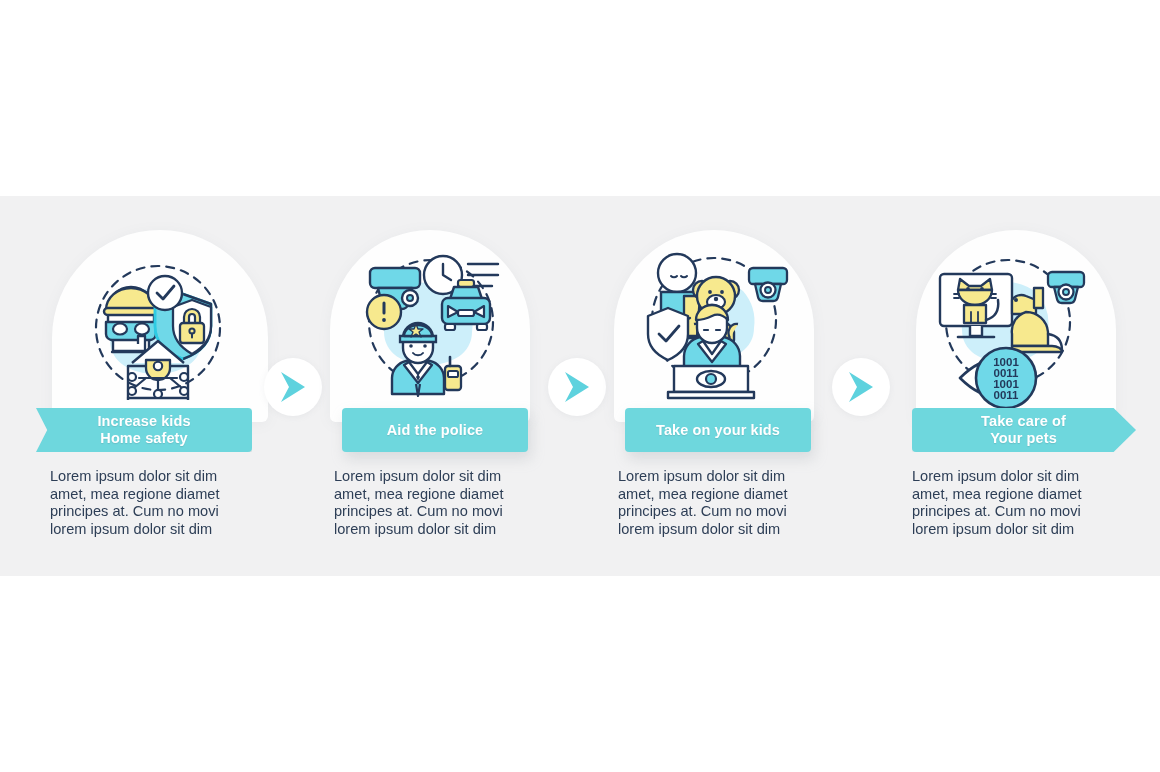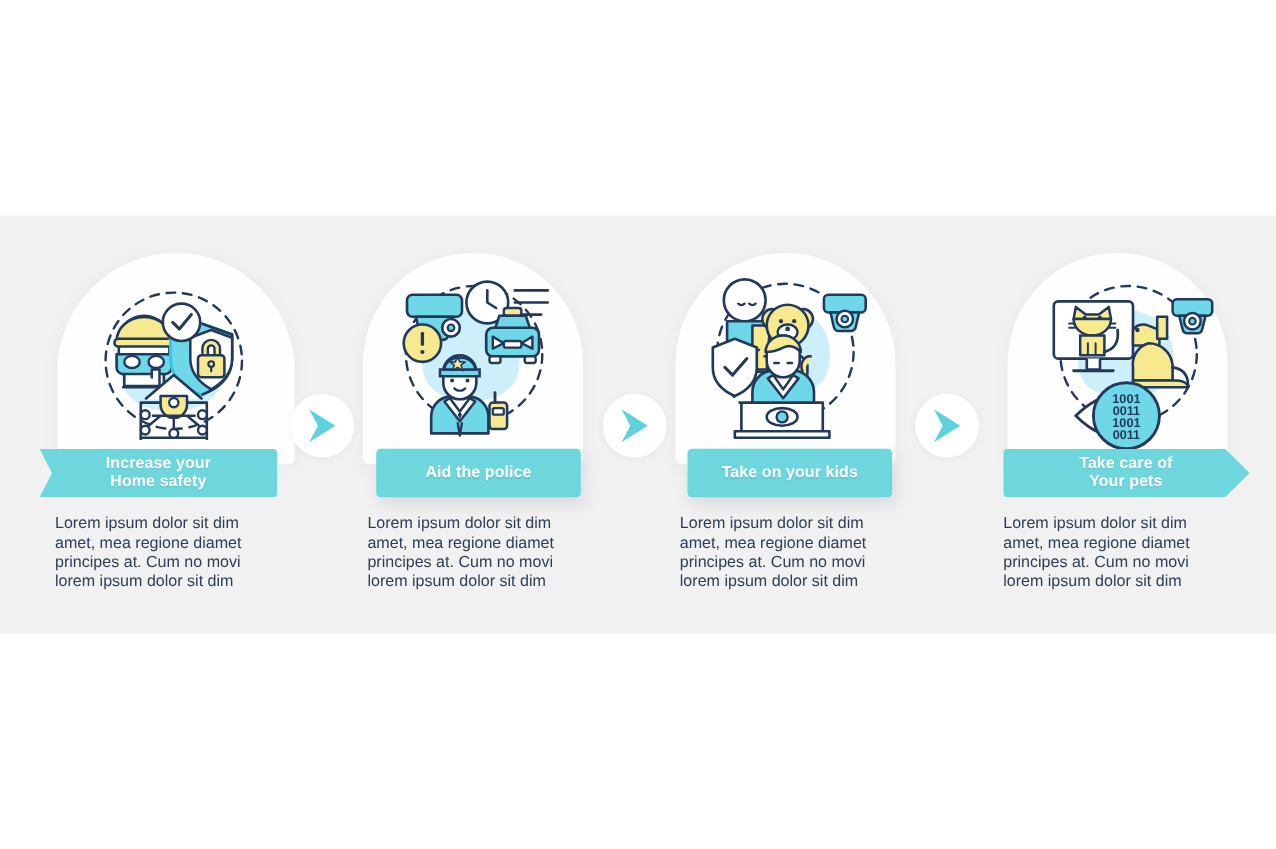--- a/index.html
+++ b/index.html
@@ -131,21 +131,21 @@
           <circle cx="62" cy="129" r="4" fill="#ffffff" stroke="#23395b" stroke-width="2.2"></circle>
           <circle cx="114" cy="129" r="4" fill="#ffffff" stroke="#23395b" stroke-width="2.2"></circle>
           <circle cx="62" cy="143" r="4" fill="#ffffff" stroke="#23395b" stroke-width="2.2"></circle>
           <circle cx="114" cy="143" r="4" fill="#ffffff" stroke="#23395b" stroke-width="2.2"></circle>
           <circle cx="88" cy="146" r="4" fill="#ffffff" stroke="#23395b" stroke-width="2.2"></circle>
         </g>
       </svg>
     </div>
 
     <div class="ribbon notch-left" style="left:36px;top:212px;width:216px;">
-      <span class="rlabel">Increase your
+      <span class="rlabel">Increase kids
 Home safety</span>
     </div>
 
     <div class="body-text" style="left:50px;top:272px;width:200px;">Lorem ipsum dolor sit dim
 amet, mea regione diamet
 principes at. Cum no movi
 lorem ipsum dolor sit dim</div>
   </div>
 
   <div class="connector" style="left:264px;top:358px;">
@@ -296,21 +296,21 @@
 
   <div class="connector" style="left:832px;top:358px;">
     <svg width="30" height="34" viewBox="0 0 30 34">
       <path d="M3 2 L27 17 L3 32 L11 17 Z" fill="#5ed2de"></path>
     </svg>
   </div>
 
   <div class="panel" style="left:856px;width:304px;">
     <div class="arch" style="left:60px;top:34px;width:200px;height:192px;"></div>
 
-    <div class="iconwrap" style="left:84px;top:46px;width:176px;height:168px;text-align:right;">
+    <div class="iconwrap" style="left:66px;top:46px;width:176px;height:168px;text-align:right;">
       <svg width="176" height="168" viewBox="0 0 176 168">
         <path d="M40 88 a47 47 0 0 1 17 -41 a51 51 0 0 1 58 4 a47 47 0 0 1 11 37 c0 21 -19 32 -43 32 c-24 0 -43 -11 -43 -32 z" fill="#cdeffa"></path>
         <circle cx="86" cy="80" r="62" fill="none" stroke="#23395b" stroke-width="2.2" stroke-dasharray="8 7" stroke-linecap="round"></circle>
 
         <g>
           <rect x="18" y="32" width="72" height="52" rx="4" fill="#ffffff" stroke="#23395b" stroke-width="2.4"></rect>
           <path d="M48 84 v10 h12 v-10" fill="#ffffff" stroke="#23395b" stroke-width="2.4" stroke-linejoin="round"></path>
           <path d="M36 95 h36" stroke="#23395b" stroke-width="2.6" stroke-linecap="round"></path>
 
           <path d="M36 48 l2 -11 l9 7 h12 l9 -7 l2 11 z" fill="#f7e98e" stroke="#23395b" stroke-width="2.3" stroke-linejoin="round"></path>

